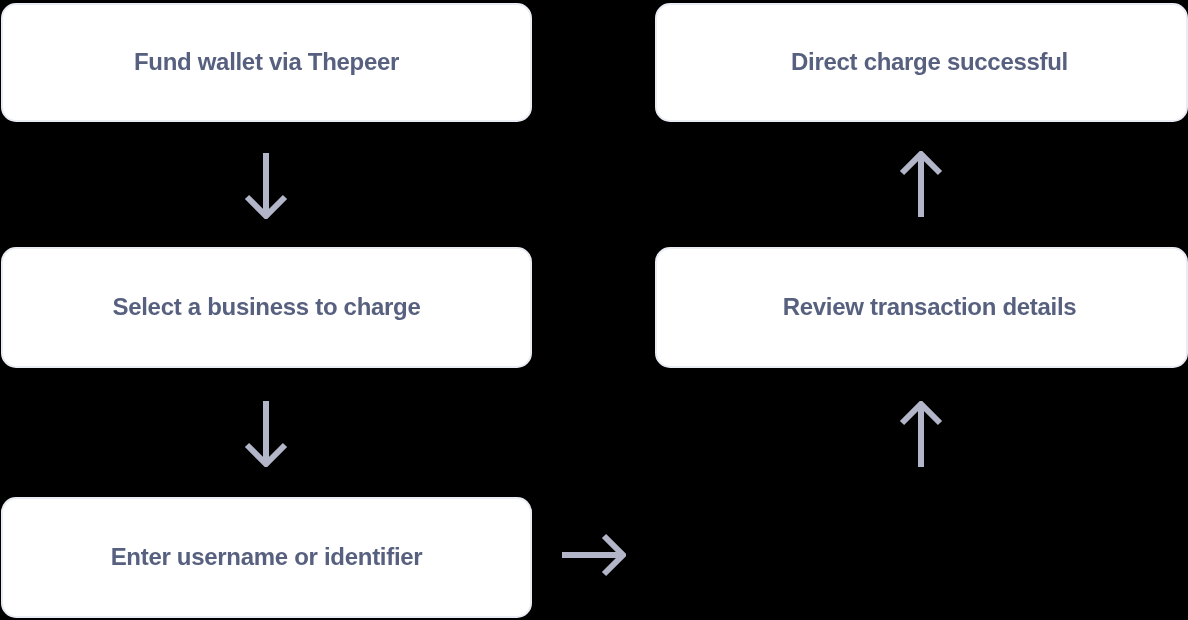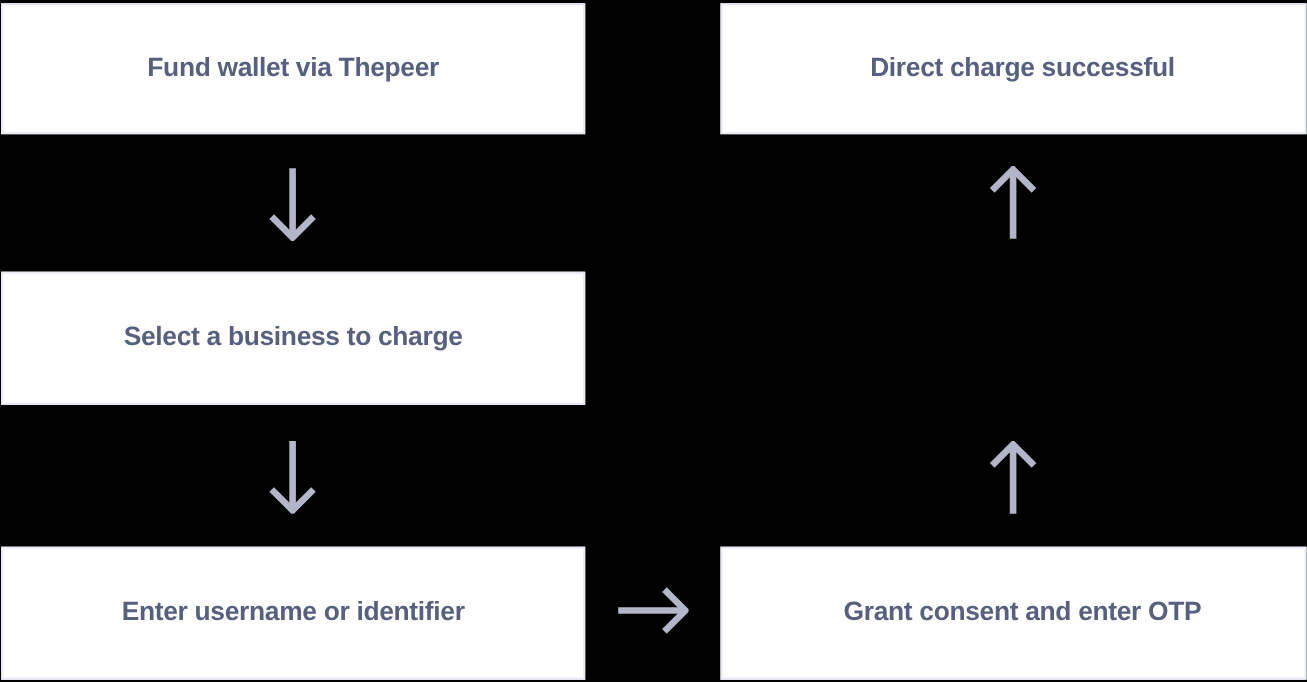--- a/index.html
+++ b/index.html
@@ -20,21 +20,21 @@
     width: 1188px;
     height: 620px;
     background: var(--bg);
     overflow: hidden;
     font-family: "Liberation Sans", sans-serif;
   }
   .node {
     position: absolute;
     background: var(--node-fill);
     border: 2px solid var(--node-border);
-    border-radius: 0;
+    border-radius: 15px;
     display: flex;
     align-items: center;
     justify-content: center;
     text-align: center;
   }
   .node .label {
     color: var(--node-text);
     font-size: 24px;
     font-weight: 700;
     letter-spacing: -0.3px;
@@ -68,24 +68,24 @@
   </div>
 
   <div class="node col-left row-3">
     <span class="label">Enter username or identifier</span>
   </div>
 
   <div class="node col-left row-2">
     <span class="label">Select a business to charge</span>
   </div>
 
-  <div class="node col-right row-3">
-    <span class="label">Grant consent and enter OTP</span>
+
+  <div class="node col-right row-2">
+    <span class="label">Review transaction details</span>
   </div>
-
 
   <div class="node col-right row-1">
     <span class="label">Direct charge successful</span>
   </div>
 
   <div class="arrow arrow-down-1">
     <svg width="44" height="68" viewBox="0 0 44 68" fill="none">
       <path d="M22 2 V63" stroke="currentColor" stroke-width="6"></path>
       <path d="M3 46 L22 65 L41 46" stroke="currentColor" stroke-width="6" fill="none" stroke-linejoin="miter"></path>
     </svg>

